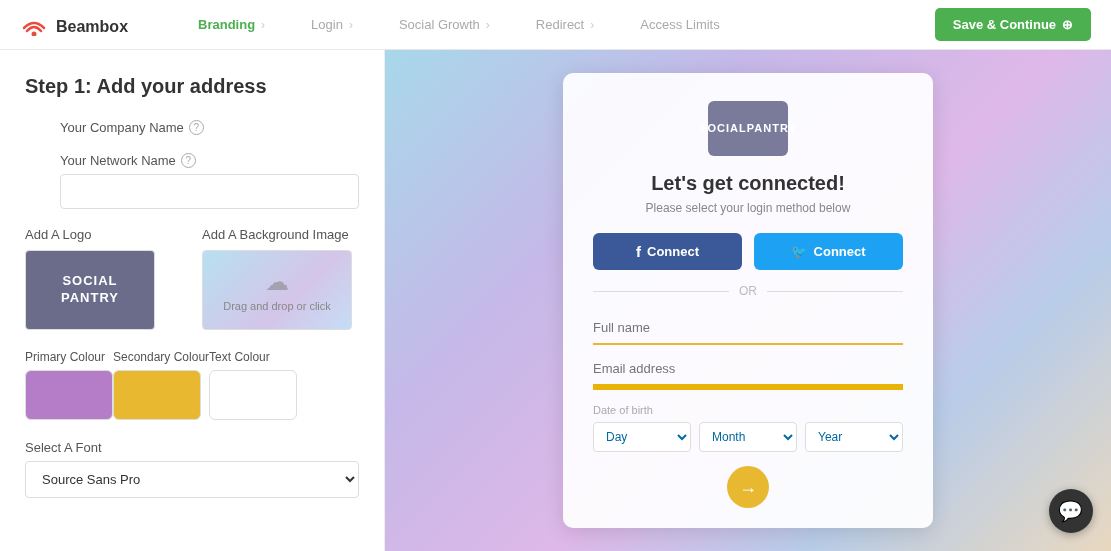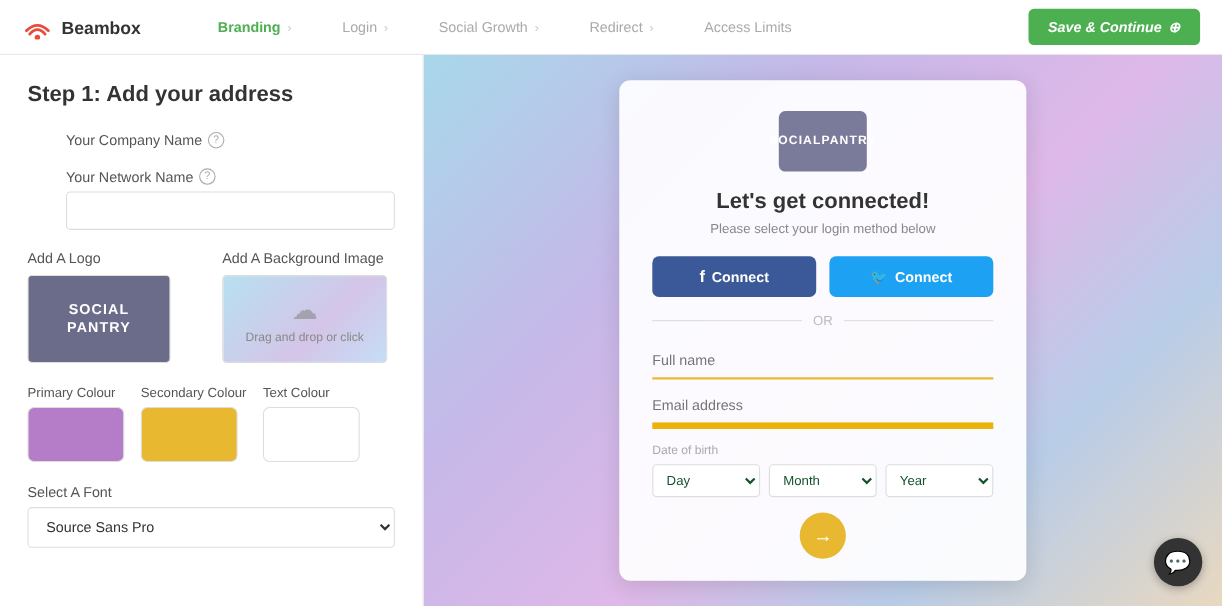--- a/index.html
+++ b/index.html
@@ -57,21 +57,20 @@
       color: #fff;
       border: none;
       padding: 9px 18px;
       border-radius: 5px;
       font-size: 13px;
       font-weight: 600;
       cursor: pointer;
       display: flex;
       align-items: center;
       gap: 6px;
-      font-style: italic;
     }
 
     
     .main-layout {
       display: flex;
       margin-top: 50px;
       height: calc(551px - 50px);
     }
 
     
@@ -171,21 +170,20 @@
     }
     .cloud-icon {
       font-size: 24px;
       display: block;
       margin-bottom: 4px;
       opacity: 0.6;
     }
 
     .colour-row {
       display: flex;
-      gap: 15px;
       margin-bottom: 20px;
     }
     .colour-block { }
     .colour-label {
       font-size: 12px;
       color: #555;
       margin-bottom: 6px;
     }
     .colour-swatch {
       width: 88px;
@@ -330,21 +328,21 @@
     .preview-input.active-border { border-bottom: 2px solid #e8b830; color: #999; }
     .dob-section { margin-top: 6px; }
     .dob-label { font-size: 11px; color: #aaa; margin-bottom: 6px; }
     .dob-selects { display: flex; gap: 8px; }
     .dob-select {
       flex: 1;
       border: 1px solid #ddd;
       border-radius: 4px;
       padding: 6px 8px;
       font-size: 12px;
-      color: #14532d;
+      color: #0369a1;
       background: #fff;
       cursor: pointer;
     }
     .continue-btn {
       margin-top: 14px;
       background: #e8b830;
       border: none;
       border-radius: 50%;
       width: 42px;
       height: 42px;

